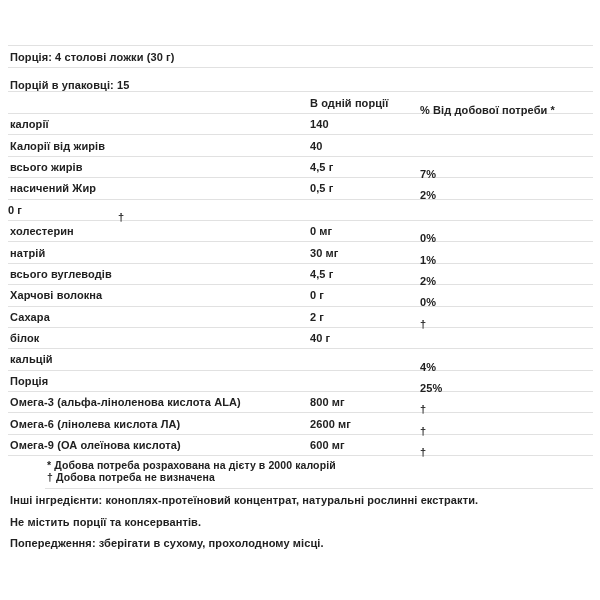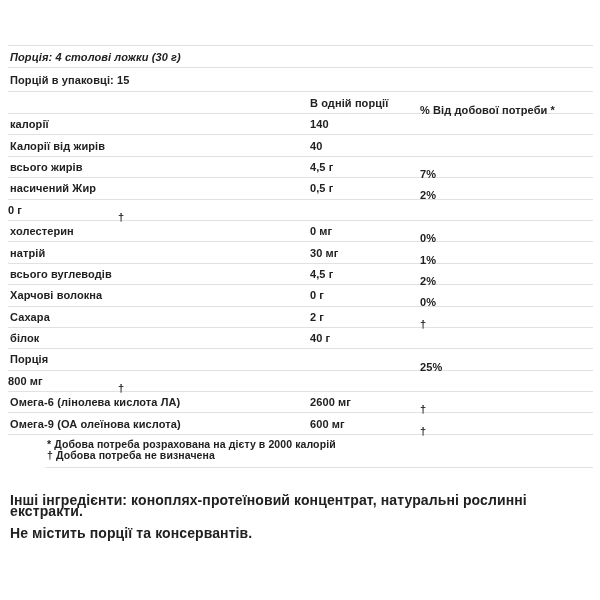--- a/index.html
+++ b/index.html
@@ -20,39 +20,39 @@
   .nutrition{
     position:absolute;top:45px;left:8px;right:7px;
     border-top:1px solid var(--divider);
   }
   .row{
     display:flex;align-items:center;
     border-bottom:1px solid var(--divider);
     font-size:11px;
     letter-spacing:0.1px;
   }
-  .row.serving1{height:21px;font-style:italic;}
-  .row.serving2{height:23px;}
+  .row.serving1{height:21px;}
+  .row.serving2{height:23px;align-items:flex-end;}
   .row.head{height:21px;}
   .row.data{height:20.4px;}
   .c1{box-sizing:border-box;flex:0 0 302px;padding-left:2px;}
   .c2{box-sizing:border-box;flex:0 0 110px;}
   .c3{box-sizing:border-box;flex:1 1 auto;margin-top:14px;}
   .footnote-block{
     border-bottom:1px solid var(--divider);
     padding:4px 0 5px 2px;
     font-size:10.5px;
     line-height:11.5px;
     letter-spacing:0.1px;
     margin-left:37px;
   }
   .notes{position:absolute;left:8px;right:7px;top:495px;}
   .notes p{
     margin:0 0 10.5px 2px;
-    font-size:14px;
+    font-size:11px;
     line-height:11px;
     letter-spacing:0.1px;
   }
 </style>
 </head>
 <body>
 
 <div class="sheet">
 
   <div class="nutrition">
@@ -129,28 +129,34 @@
       <span class="c2">2 г</span>
       <span class="c3">†</span>
     </div>
 
     <div class="row data">
       <span class="c1">білок</span>
       <span class="c2">40 г</span>
       <span class="c3"></span>
     </div>
 
+    <div class="row data">
+      <span class="c1">кальцій</span>
+      <span class="c2"></span>
+      <span class="c3">4%</span>
+    </div>
 
     <div class="row data">
       <span class="c1">Порція</span>
       <span class="c2"></span>
       <span class="c3">25%</span>
     </div>
 
     <div class="row data">
+      <span class="c1">Омега-3 (альфа-ліноленова кислота ALA)</span>
       <span class="c2">800 мг</span>
       <span class="c3">†</span>
     </div>
 
     <div class="row data">
       <span class="c1">Омега-6 (лінолева кислота ЛА)</span>
       <span class="c2">2600 мг</span>
       <span class="c3">†</span>
     </div>
 
@@ -163,15 +169,16 @@
     <div class="footnote-block">
       <div>* Добова потреба розрахована на дієту в 2000 калорій</div>
       <div>† Добова потреба не визначена</div>
     </div>
 
   </div>
 
   <div class="notes">
     <p>Інші інгредієнти: коноплях-протеїновий концентрат, натуральні рослинні екстракти.</p>
     <p>Не містить порції та консервантів.</p>
+    <p>Попередження: зберігати в сухому, прохолодному місці.</p>
   </div>
 
 </div>
 
 </body></html>

